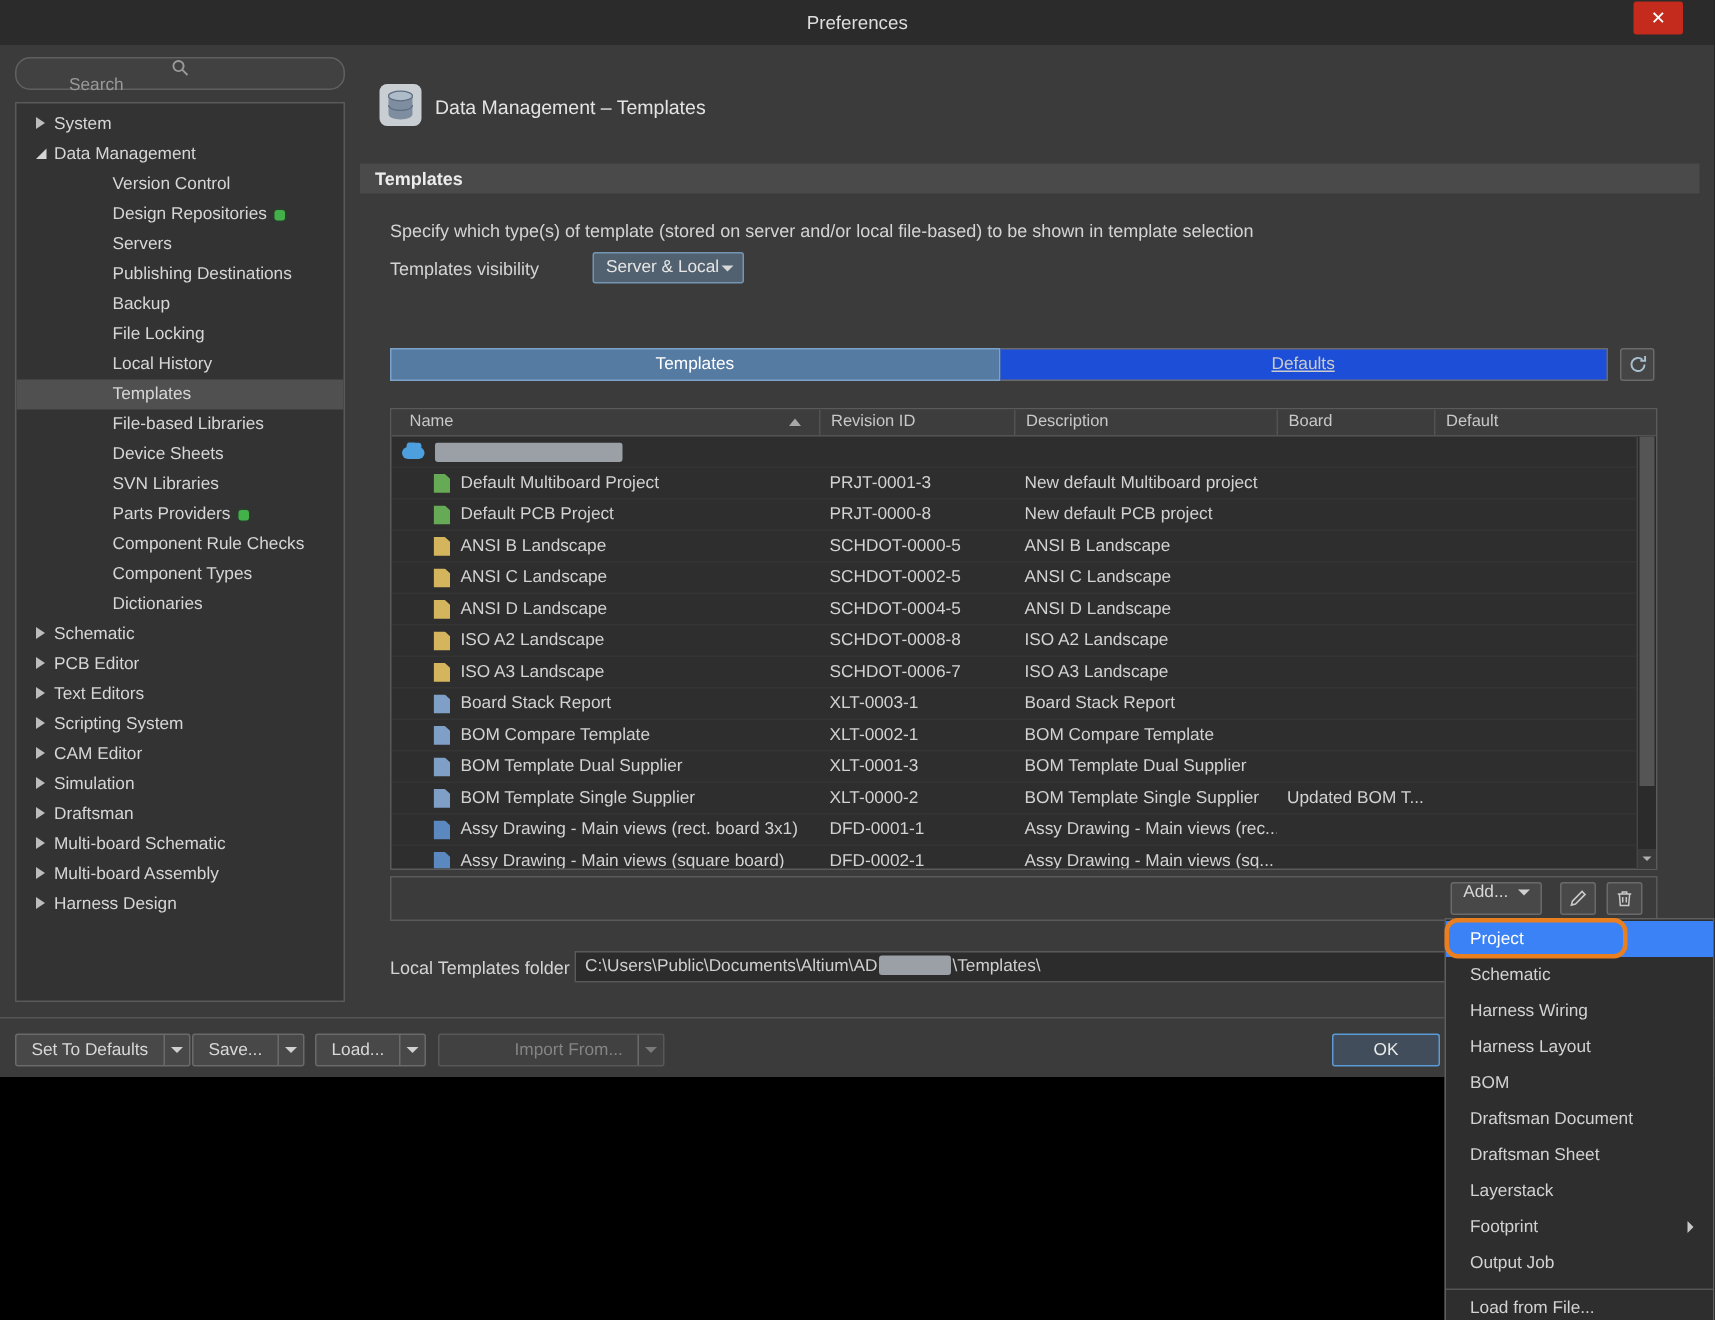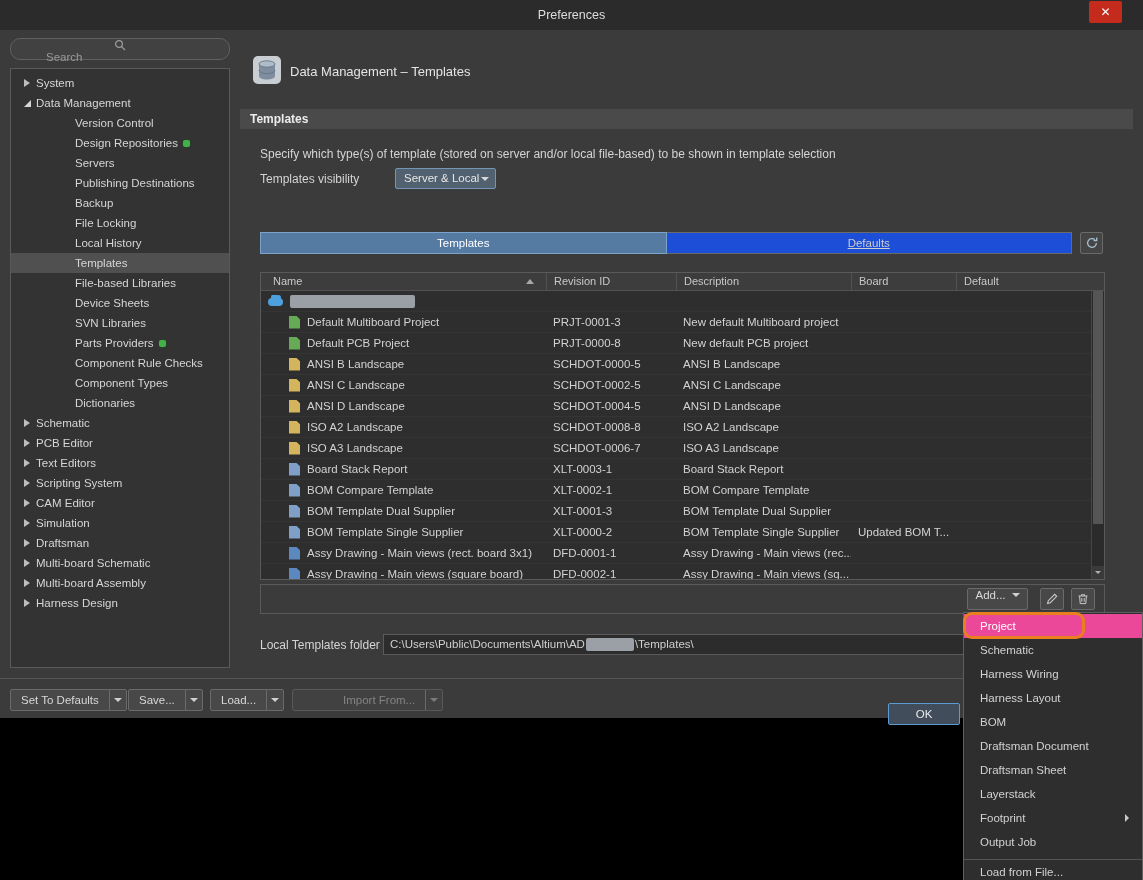--- a/index.html
+++ b/index.html
@@ -101,26 +101,26 @@
   .path-redact { display:inline-block; width:48px; height:13px; background:#9aa0a6; border-radius:2px; vertical-align:middle; margin:0 1px; }
 
   
   .footer { position:absolute; left:0; top:678px; width:100%; height:40px; border-top:1px solid #555555; background:#3b3b3b; }
   .sbtn { position:absolute; top:10px; height:22px; display:flex; background:#484848; border:1px solid #6a6a6a; border-radius:2px; color:#d8d8d8; font-size:11.5px; cursor:pointer; }
   .sbtn-main { padding:0 10px; line-height:20px; }
   .sbtn-arrow { width:17px; border-left:1px solid #6a6a6a; display:flex; align-items:center; justify-content:center; }
   .sbtn-arrow::before { content:""; width:0; height:0; border:4px solid transparent; border-top-color:#d0d0d0; margin-top:4px; }
   .sbtn.disabled { color:#848484; background:#414141; border-color:#585858; cursor:default;padding-left:40px; }
   .sbtn.disabled .sbtn-arrow::before { border-top-color:#7a7a7a; }
-  .ok-btn { position:absolute; left:888px; top:10px; width:72px; height:22px; background:#414d5a; border:1px solid #5b9bd5; border-radius:2px; color:#eaeaea; font-size:11.5px; cursor:pointer;margin-top:14px; }
+  .ok-btn { position:absolute; left:888px; top:10px; width:72px; height:22px; background:#414d5a; border:1px solid #5b9bd5; border-radius:2px; color:#eaeaea; font-size:11.5px; cursor:pointer; }
 
   
   .menu { position:absolute; left:963px; top:612px; width:180px; height:270px; background:#2e2e2e; border:1px solid #5f5f5f; z-index:10; padding-top:1px; font-size:11.5px; }
   .mitem { position:relative; height:24px; line-height:24px; padding-left:16px; color:#d2d2d2; cursor:pointer; white-space:nowrap; }
-  .mitem.f-highlighted { background:#ec4899; color:#ffffff; }
+  .mitem.f-highlighted { background:#3b82f6; color:#ffffff; }
   .mitem.f-submenu::after { content:""; position:absolute; right:9px; top:8px; border:4px solid transparent; border-left-color:#c8c8c8; }
   .mitem.f-separator-before { border-top:1px solid #555555; margin-top:5px; }
   .annotate-ring { display:none; }
   .f-annotated .annotate-ring { display:block; position:absolute; left:-1px; top:-2px; width:122px; height:27px; border:3px solid #ea7f1f; border-radius:9px; pointer-events:none; }
 
   svg { display:block; }
 </style>
 </head>
 <body>
 

